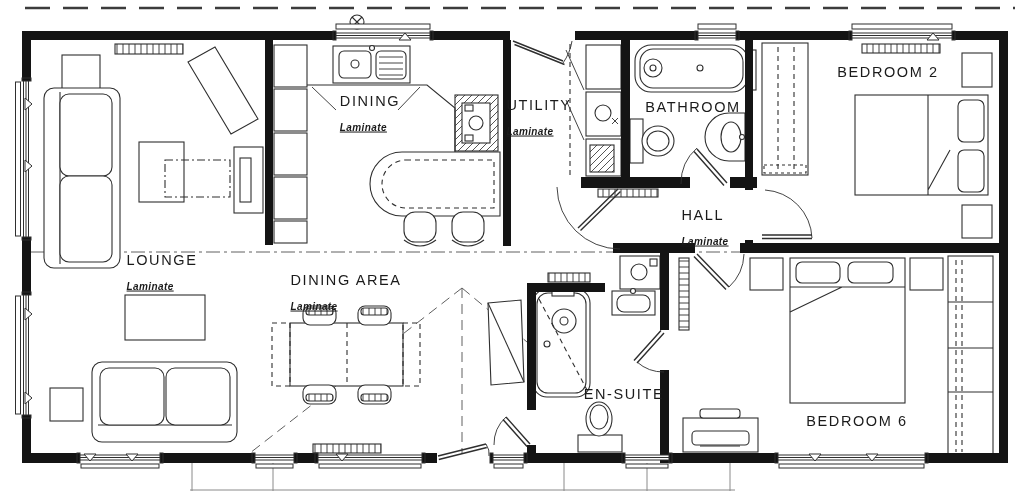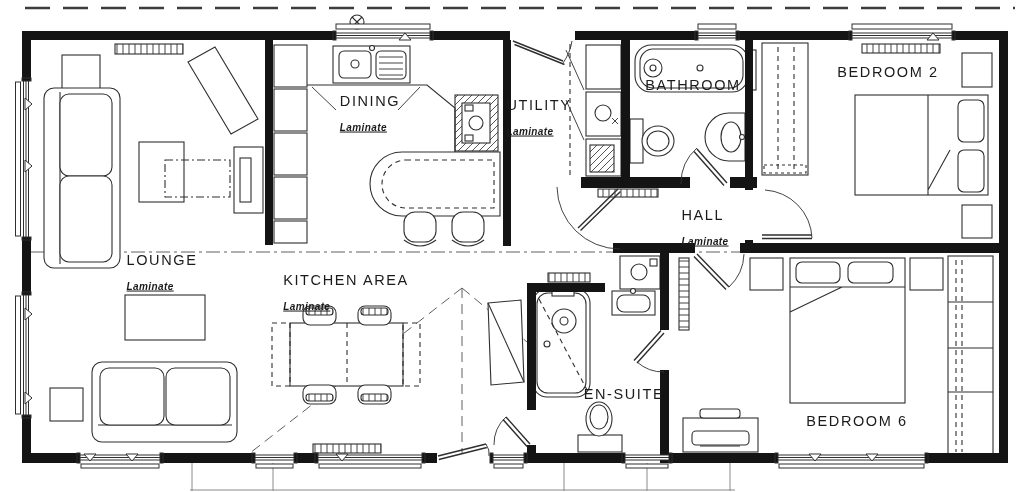--- a/index.html
+++ b/index.html
@@ -419,28 +419,28 @@
 
   <div class="room-label" style="left:162px;top:272px">
     <span class="room-name">LOUNGE</span>
     <span class="room-floor">Laminate</span>
   </div>
   <div class="room-label" style="left:370px;top:113px">
     <span class="room-name">DINING</span>
     <span class="room-floor">Laminate</span>
   </div>
   <div class="room-label" style="left:346px;top:292px">
-    <span class="room-name">KITCHEN AREA</span>
+    <span class="room-name">DINING AREA</span>
     <span class="room-floor">Laminate</span>
   </div>
   <div class="room-label" style="left:539px;top:117px">
     <span class="room-name">UTILITY</span>
     <span class="room-floor">Laminate</span>
   </div>
-  <div class="room-label" style="left:693px;top:86px">
+  <div class="room-label" style="left:693px;top:108px">
     <span class="room-name">BATHROOM</span>
   </div>
   <div class="room-label" style="left:705px;top:227px">
     <span class="room-name">HALL</span>
     <span class="room-floor">Laminate</span>
   </div>
   <div class="room-label" style="left:624px;top:395px">
     <span class="room-name">EN-SUITE</span>
   </div>
   <div class="room-label" style="left:888px;top:73px">

